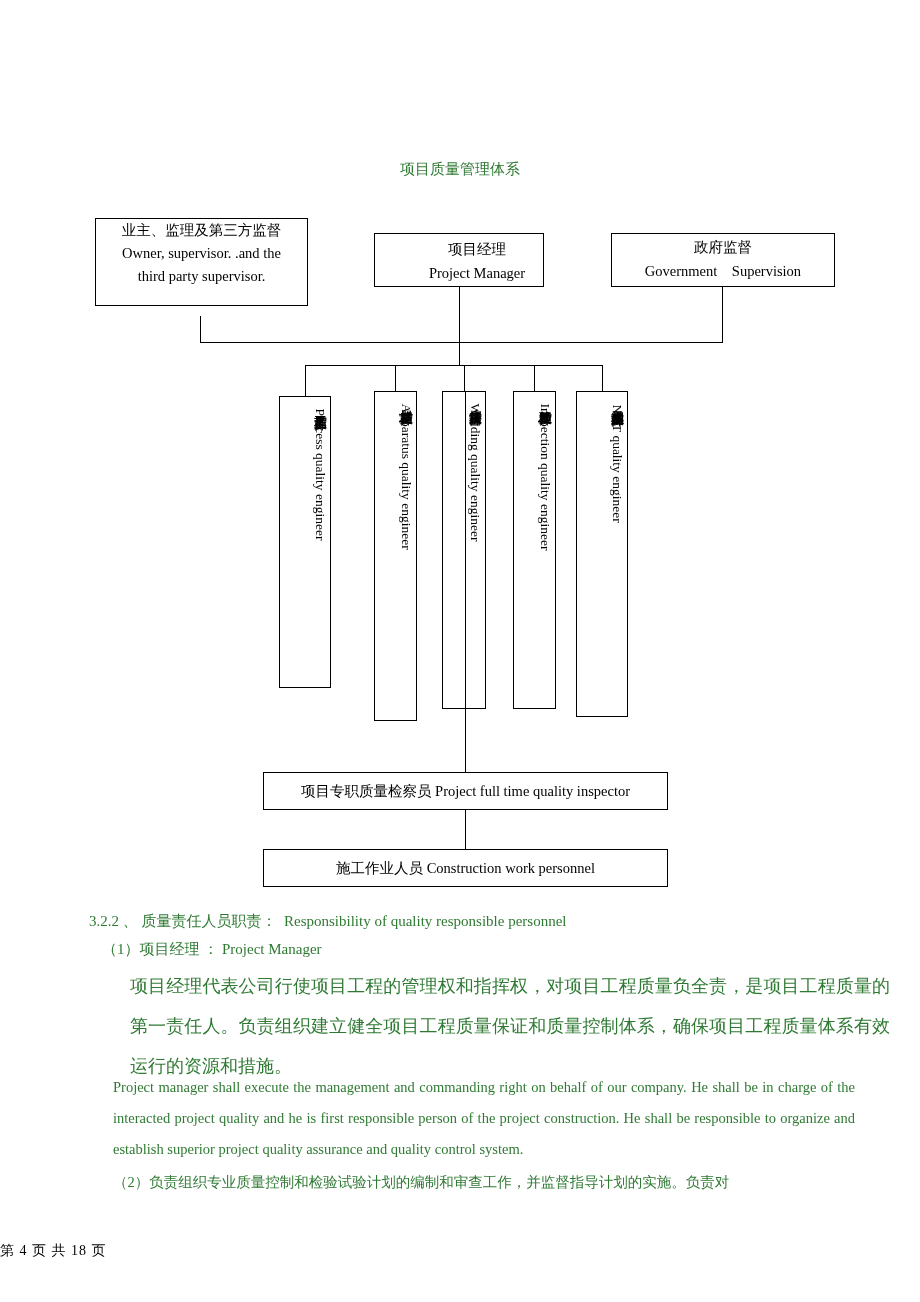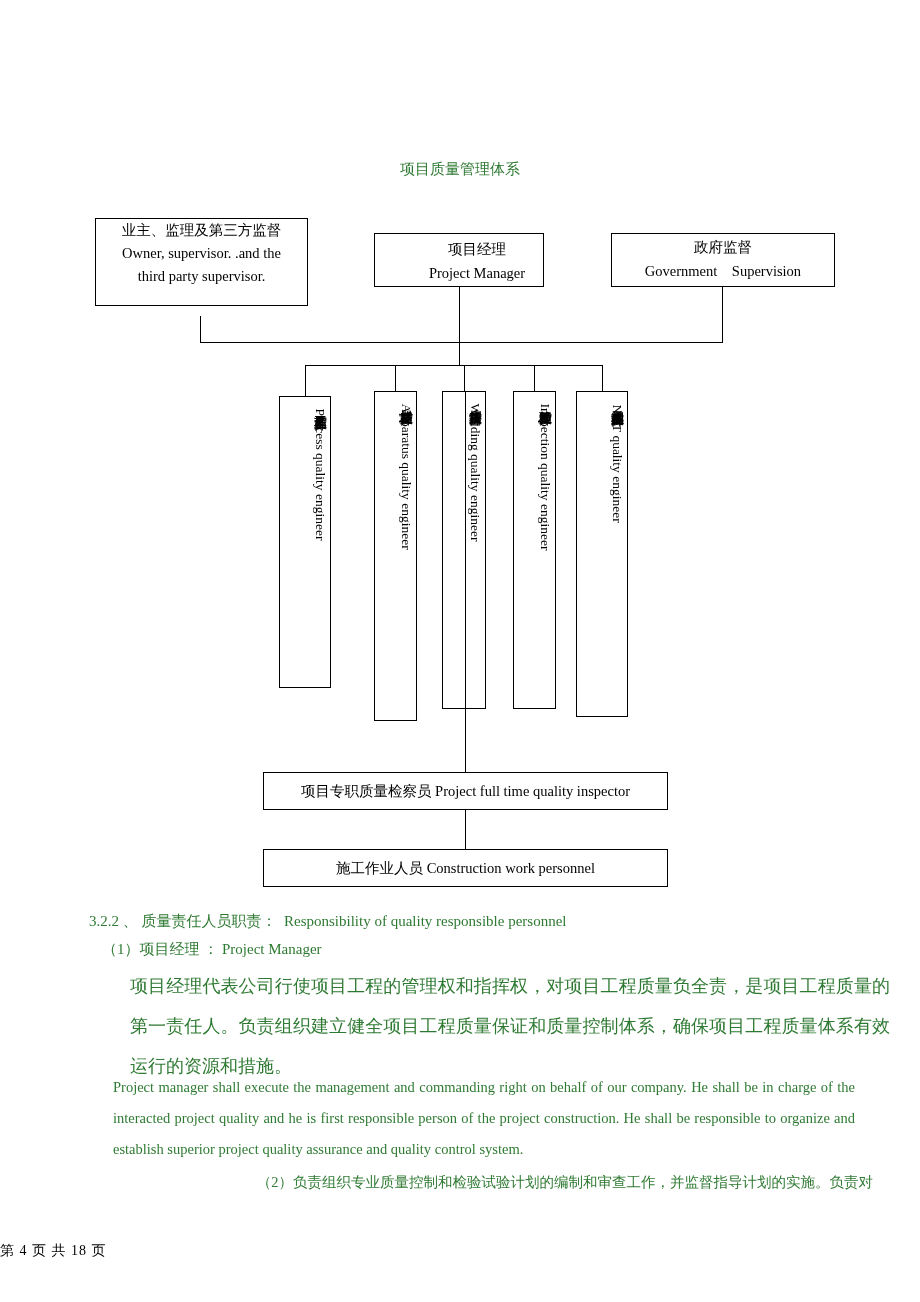--- a/index.html
+++ b/index.html
@@ -166,21 +166,20 @@
     line-height: 31px;
     text-align: justify;
   }
   .para-cn2 {
     position: absolute;
     left: 113px;
     top: 268px;
     width: 760px;
     font-size: 14.5px;
     line-height: 28px;
-    text-align: right;
   }
 
   .footer {
     position: absolute;
     left: 0;
     top: 1242px;
     width: 920px;
     text-align: left;
     font-size: 14px;
     color: #000000;

